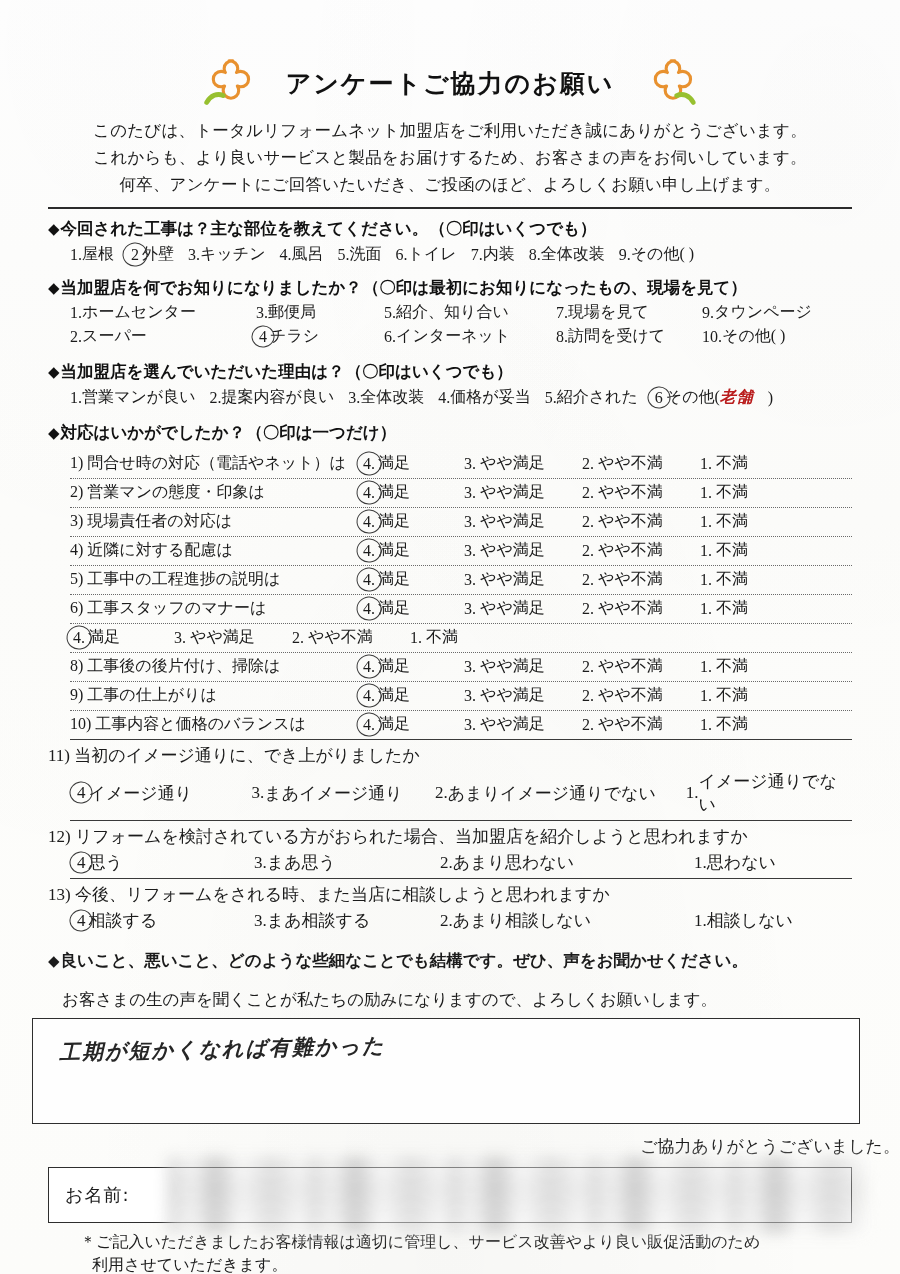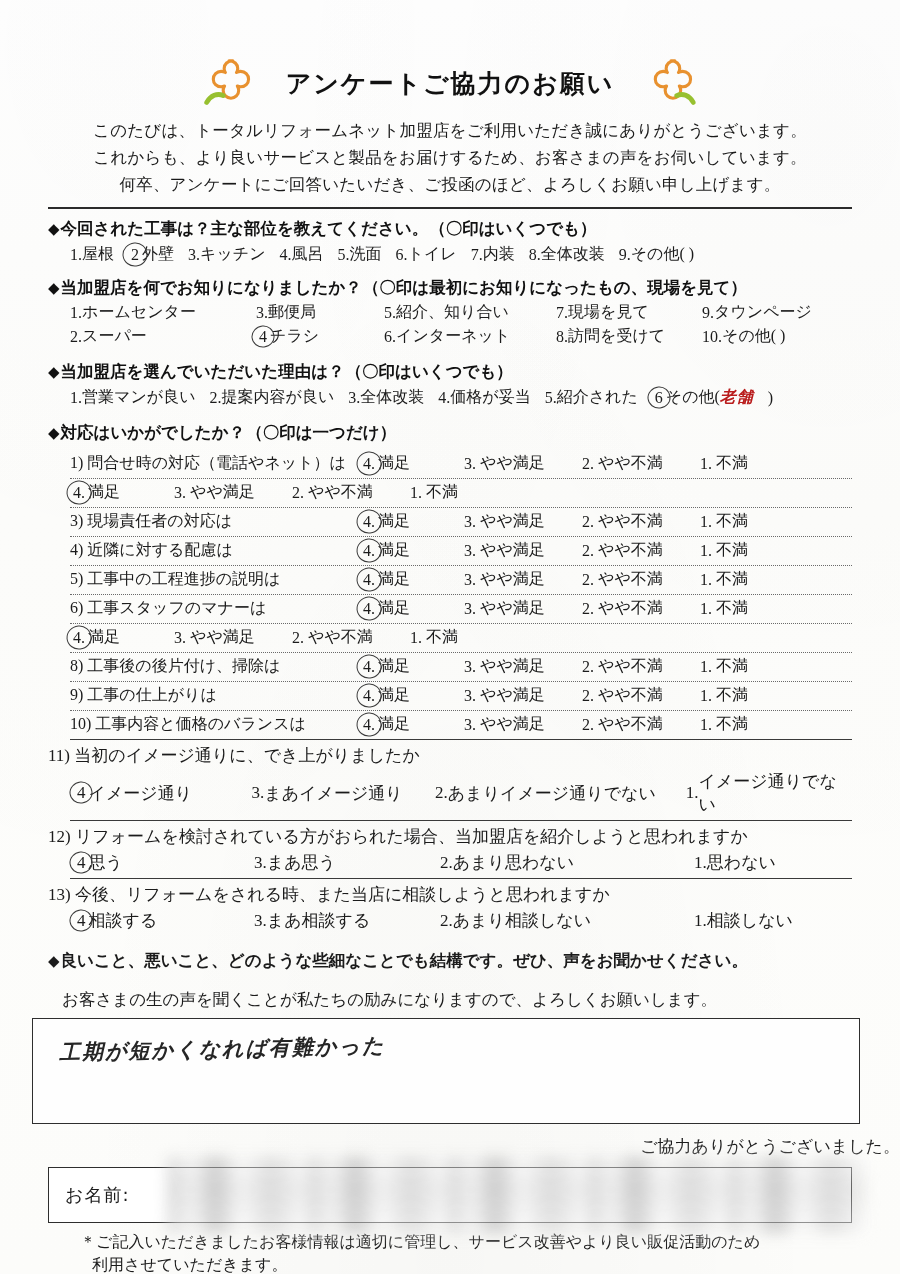--- a/index.html
+++ b/index.html
@@ -400,20 +400,21 @@
       <div class="rchoice">
           <span class="circled"><span class="ring"></span><span>4.</span></span>
           <span>満足</span>
         </div>
       <div class="rchoice wide"><span>3.</span>&nbsp;<span>やや満足</span></div>
       <div class="rchoice wide"><span>2.</span>&nbsp;<span>やや不満</span></div>
       <div class="rchoice last"><span>1.</span>&nbsp;<span>不満</span></div>
     </div>
 
     <div class="rrow">
+      <div class="rlabel">2) 営業マンの態度・印象は</div>
       <div class="rchoice">
           <span class="circled"><span class="ring"></span><span>4.</span></span>
           <span>満足</span>
         </div>
       <div class="rchoice wide"><span>3.</span>&nbsp;<span>やや満足</span></div>
       <div class="rchoice wide"><span>2.</span>&nbsp;<span>やや不満</span></div>
       <div class="rchoice last"><span>1.</span>&nbsp;<span>不満</span></div>
     </div>
 
     <div class="rrow">

